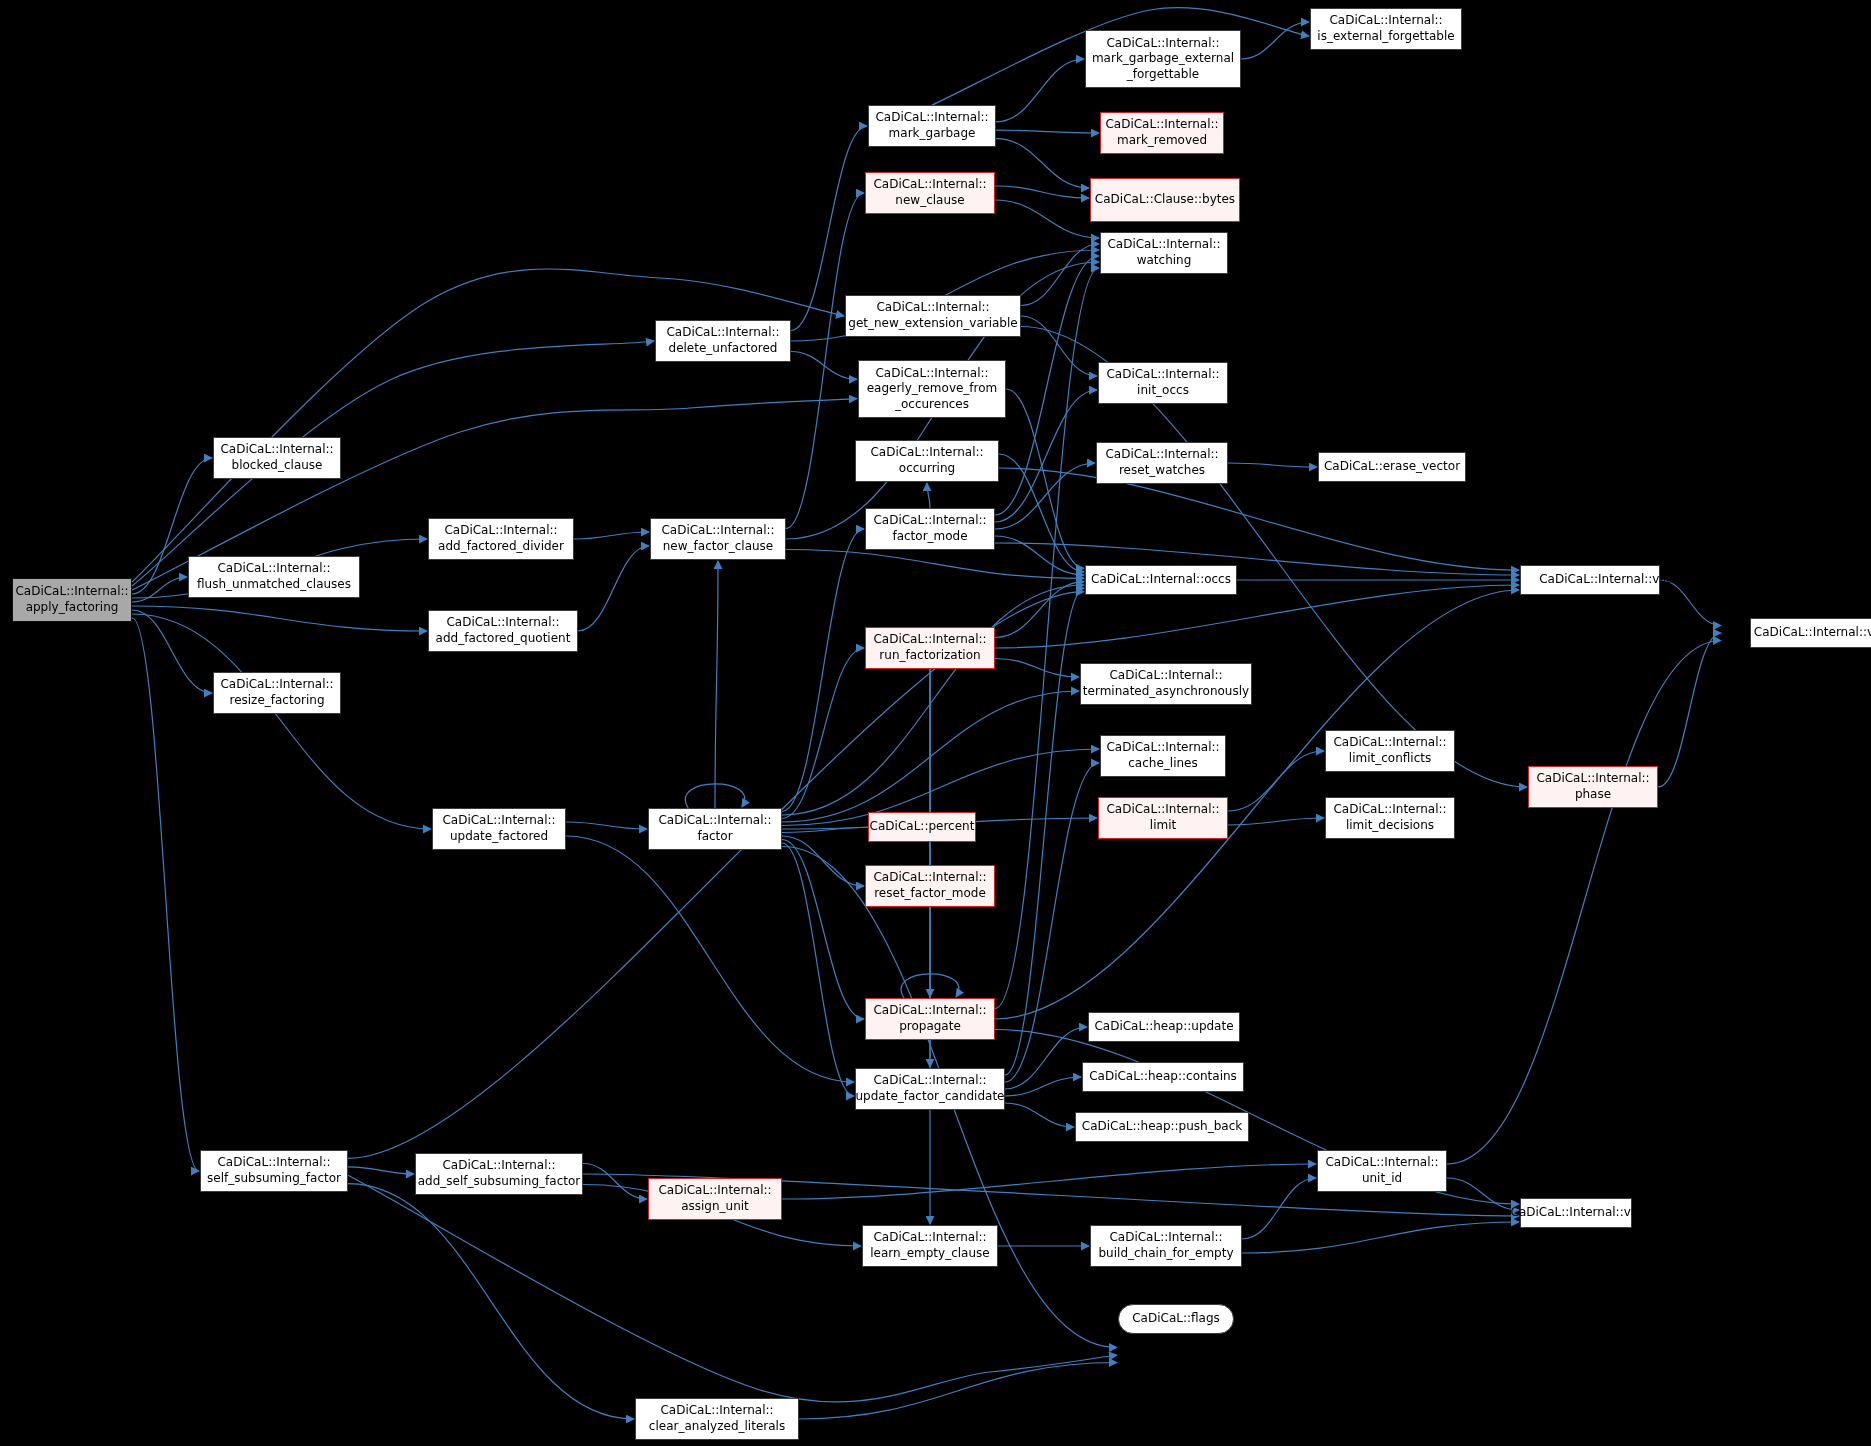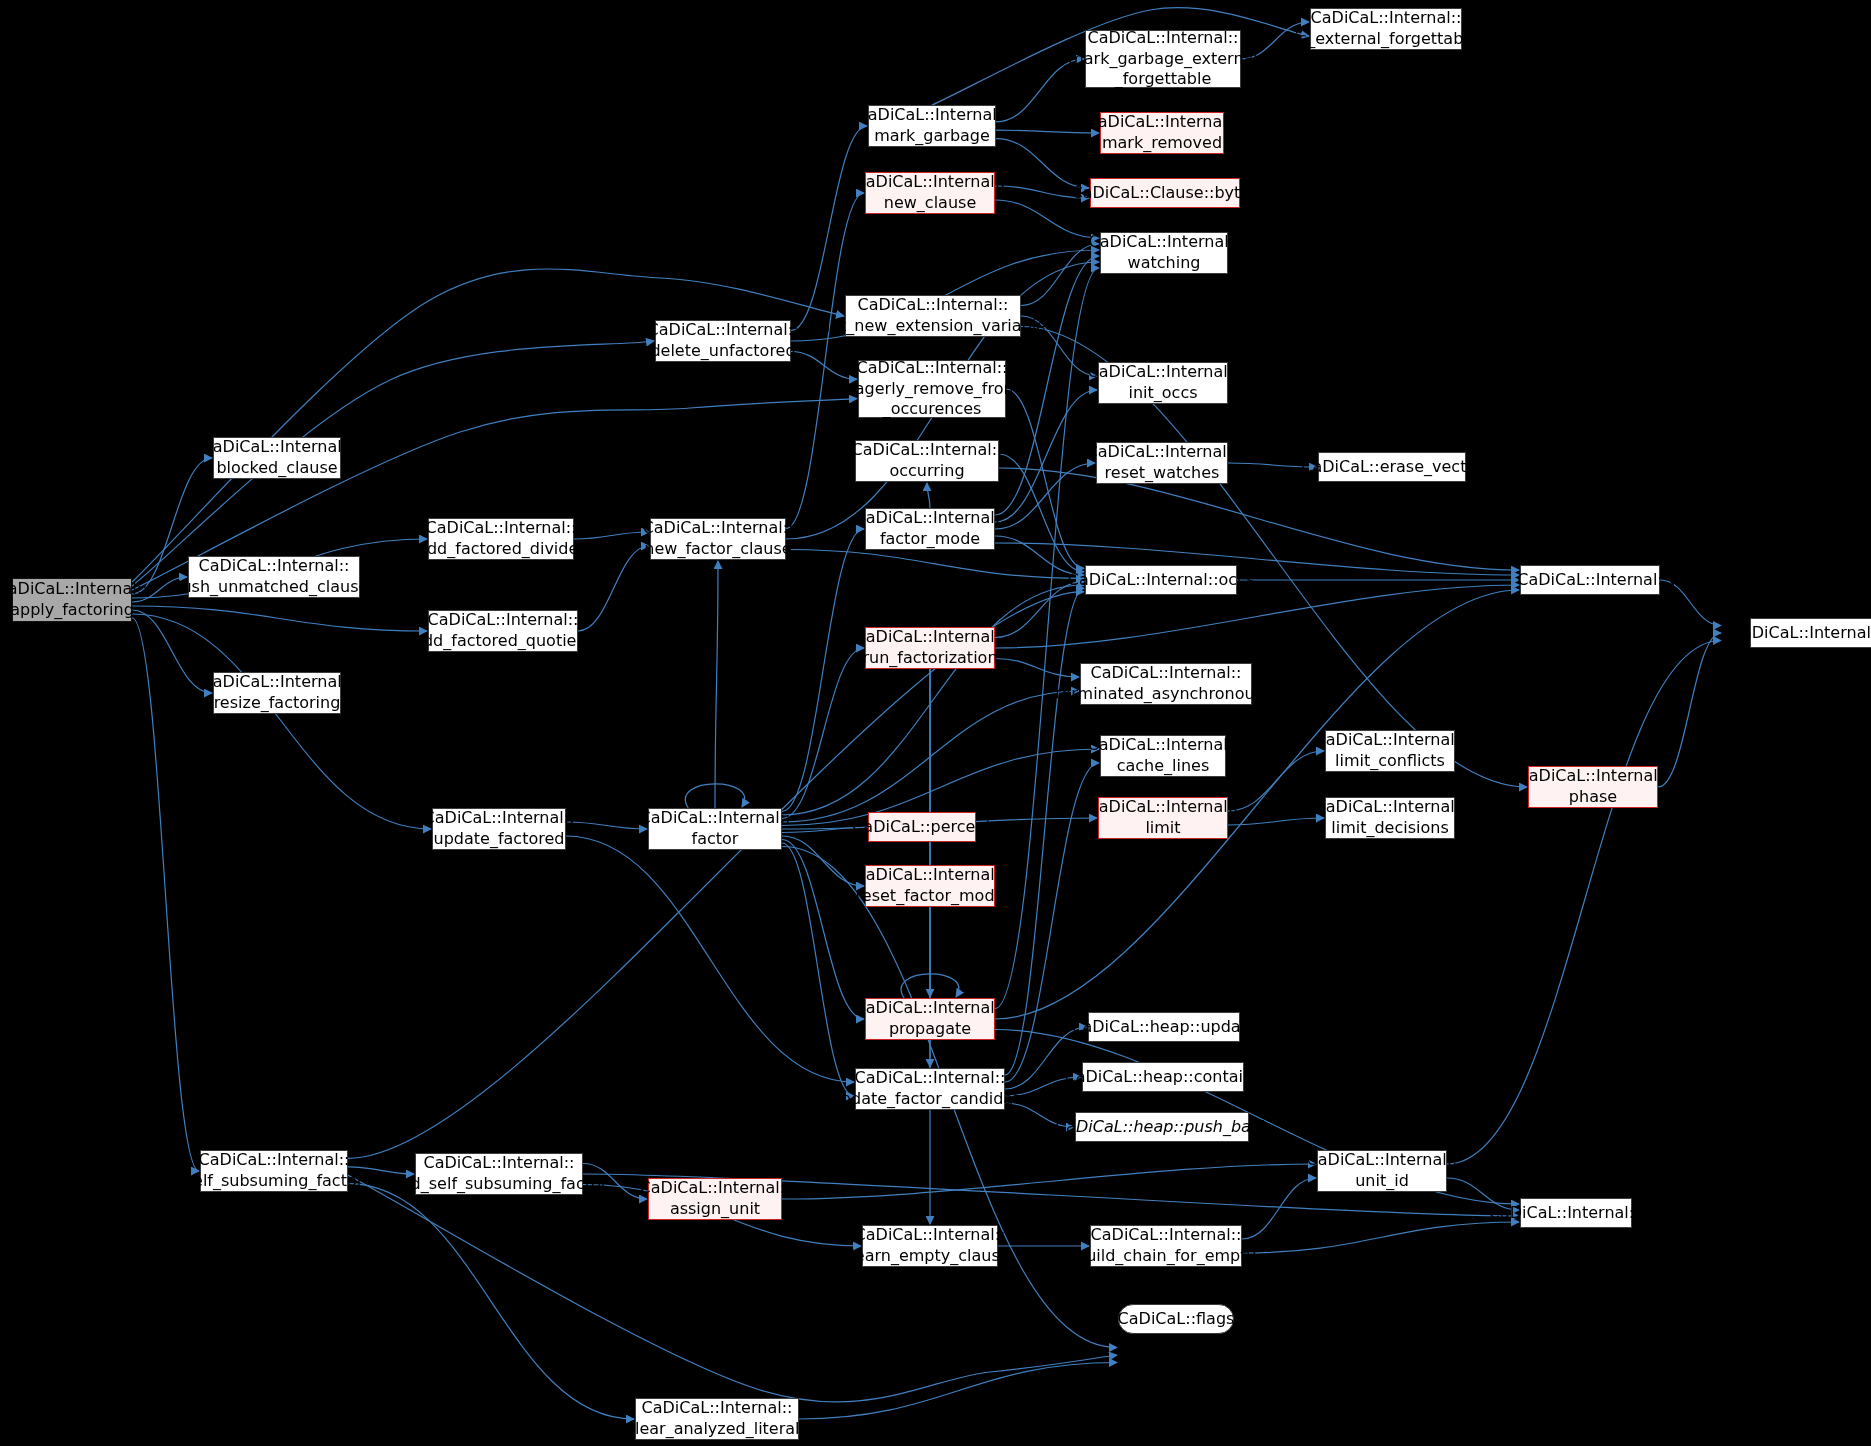--- a/index.html
+++ b/index.html
@@ -22,21 +22,21 @@
   .node {
     position: absolute;
     box-sizing: border-box;
     background: var(--node-fill, #fff);
     border: 1px solid var(--node-border, #3c3c3c);
     color: var(--node-text, #000);
     display: flex;
     flex-direction: column;
     align-items: center;
     justify-content: center;
-    font-size: 16px;
+    font-size: 12px;
     line-height: 1.3;
     text-align: center;
     white-space: nowrap;
     cursor: pointer;
     z-index: 2;
   }
   .node .nl { display: block; }
   .node.red {
     background: var(--red-fill, #fff2f2);
     border: 1px solid var(--red-border, #cc2222);
@@ -210,21 +210,21 @@
       <span class="nl">_forgettable</span>
     </div>
     <div class="node" style="left: 1310px; top: 8px; width: 152px; height: 42px;">
       <span class="nl">CaDiCaL::Internal::</span>
       <span class="nl">is_external_forgettable</span>
     </div>
     <div class="node red" style="left: 1100px; top: 112px; width: 124px; height: 42px;">
       <span class="nl">CaDiCaL::Internal::</span>
       <span class="nl">mark_removed</span>
     </div>
-    <div class="node red" style="left: 1090px; top: 178px; width: 150px; height: 30px;">
+    <div class="node red" style="left: 1090px; top: 178px; width: 150px; height: 44px;">
       <span class="nl">CaDiCaL::Clause::bytes</span>
     </div>
     <div class="node" style="left: 1100px; top: 232px; width: 128px; height: 42px;">
       <span class="nl">CaDiCaL::Internal::</span>
       <span class="nl">watching</span>
     </div>
     <div class="node" style="left: 845px; top: 295px; width: 176px; height: 42px;">
       <span class="nl">CaDiCaL::Internal::</span>
       <span class="nl">get_new_extension_variable</span>
     </div>
@@ -303,21 +303,21 @@
     <div class="node" style="left: 1088px; top: 1012px; width: 152px; height: 30px; justify-content: center;">
       <span class="nl">CaDiCaL::heap::update</span>
     </div>
     <div class="node" style="left: 855px; top: 1068px; width: 150px; height: 42px;">
       <span class="nl">CaDiCaL::Internal::</span>
       <span class="nl">update_factor_candidate</span>
     </div>
     <div class="node" style="left: 1082px; top: 1062px; width: 162px; height: 30px;">
       <span class="nl">CaDiCaL::heap::contains</span>
     </div>
-    <div class="node" style="left: 1075px; top: 1112px; width: 174px; height: 30px; font-style: italic;">
+    <div class="node" style="left: 1075px; top: 1112px; width: 174px; height: 30px;">
       <span class="nl">CaDiCaL::heap::push_back</span>
     </div>
     <div class="node red" style="left: 648px; top: 1178px; width: 134px; height: 42px;">
       <span class="nl">CaDiCaL::Internal::</span>
       <span class="nl">assign_unit</span>
     </div>
     <div class="node" style="left: 1317px; top: 1150px; width: 130px; height: 42px;">
       <span class="nl">CaDiCaL::Internal::</span>
       <span class="nl">unit_id</span>
     </div>

